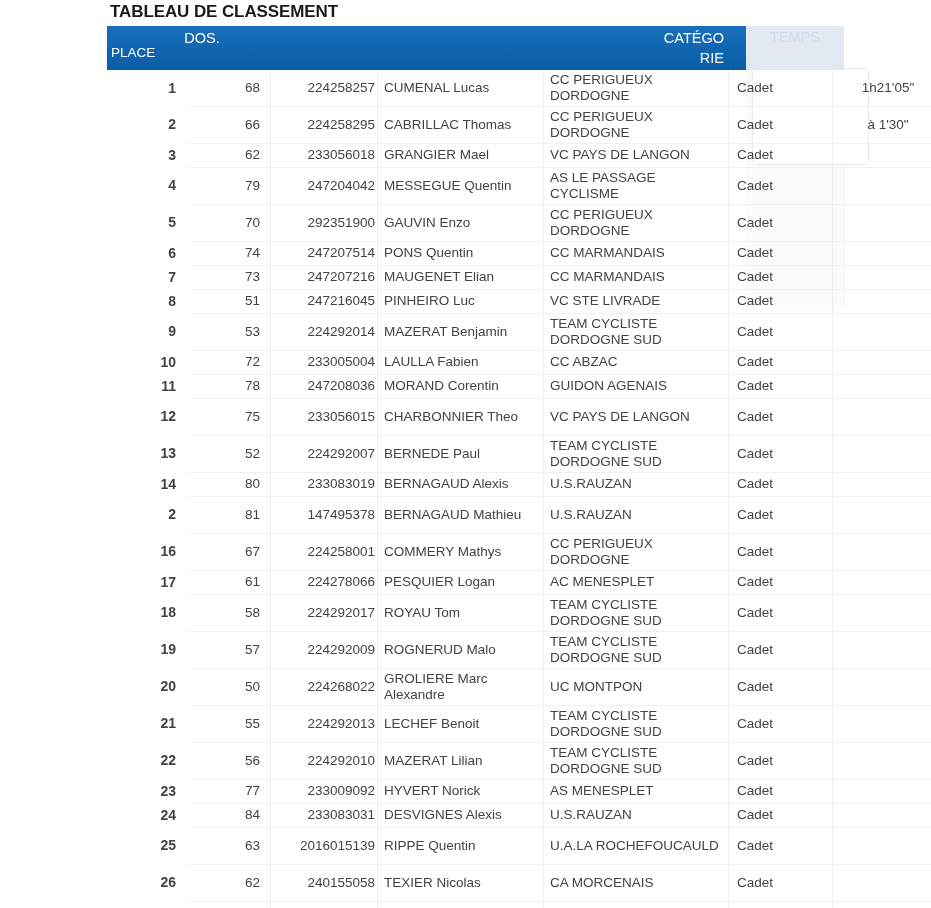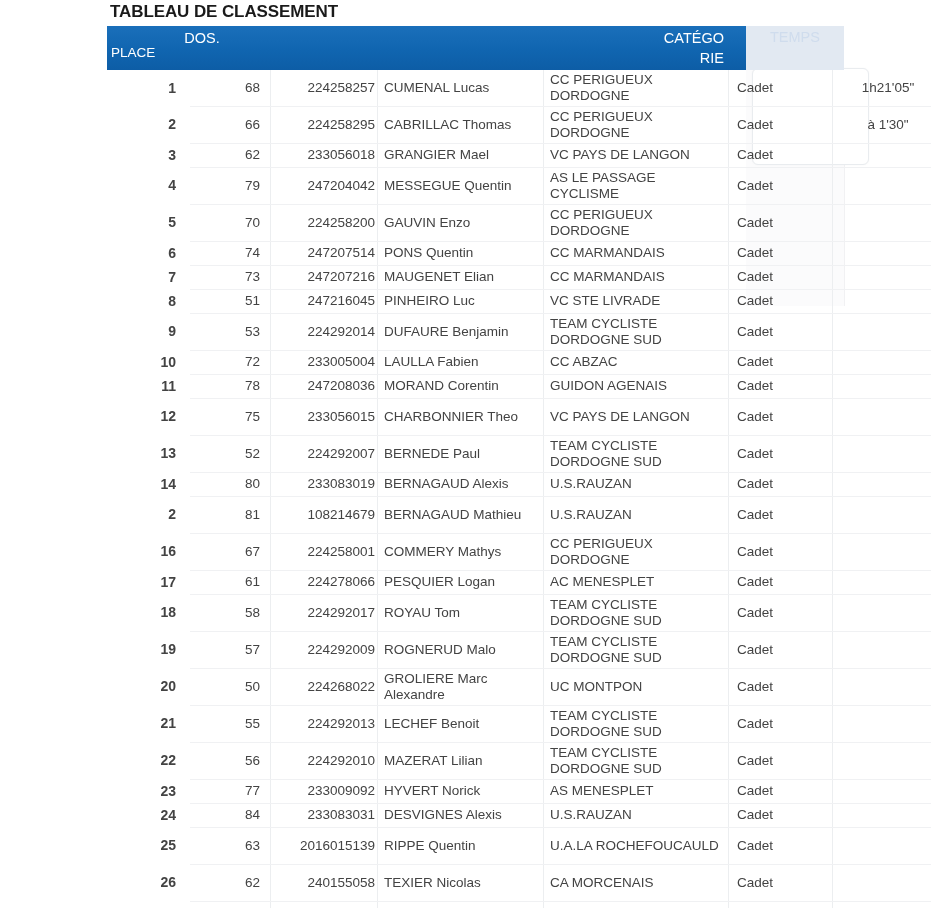--- a/index.html
+++ b/index.html
@@ -191,21 +191,21 @@
         <td class="c-lic nowrap-break">247204042</td>
         <td class="c-nom nowrap-break">MESSEGUE Quentin</td>
         <td class="c-com nowrap-break">AS LE PASSAGE
 CYCLISME</td>
         <td class="c-cat nowrap-break">Cadet</td>
         <td class="c-temps nowrap-break"></td>
       </tr>
       <tr class="row-tall">
         <td class="c-place nowrap-break">5</td>
         <td class="c-dos nowrap-break">70</td>
-        <td class="c-lic nowrap-break">224258200</td>
+        <td class="c-lic nowrap-break">292351900</td>
         <td class="c-nom nowrap-break">GAUVIN Enzo</td>
         <td class="c-com nowrap-break">CC PERIGUEUX
 DORDOGNE</td>
         <td class="c-cat nowrap-break">Cadet</td>
         <td class="c-temps nowrap-break"></td>
       </tr>
       <tr class="row-short">
         <td class="c-place nowrap-break">6</td>
         <td class="c-dos nowrap-break">74</td>
         <td class="c-lic nowrap-break">247207514</td>
@@ -229,21 +229,21 @@
         <td class="c-lic nowrap-break">247216045</td>
         <td class="c-nom nowrap-break">PINHEIRO Luc</td>
         <td class="c-com nowrap-break">VC STE LIVRADE</td>
         <td class="c-cat nowrap-break">Cadet</td>
         <td class="c-temps nowrap-break"></td>
       </tr>
       <tr class="row-tall">
         <td class="c-place nowrap-break">9</td>
         <td class="c-dos nowrap-break">53</td>
         <td class="c-lic nowrap-break">224292014</td>
-        <td class="c-nom nowrap-break">DUFAURE Benjamin</td>
+        <td class="c-nom nowrap-break">MAZERAT Benjamin</td>
         <td class="c-com nowrap-break">TEAM CYCLISTE
 DORDOGNE SUD</td>
         <td class="c-cat nowrap-break">Cadet</td>
         <td class="c-temps nowrap-break"></td>
       </tr>
       <tr class="row-short">
         <td class="c-place nowrap-break">10</td>
         <td class="c-dos nowrap-break">72</td>
         <td class="c-lic nowrap-break">233005004</td>
         <td class="c-nom nowrap-break">LAULLA Fabien</td>
@@ -284,21 +284,21 @@
         <td class="c-dos nowrap-break">80</td>
         <td class="c-lic nowrap-break">233083019</td>
         <td class="c-nom nowrap-break">BERNAGAUD Alexis</td>
         <td class="c-com nowrap-break">U.S.RAUZAN</td>
         <td class="c-cat nowrap-break">Cadet</td>
         <td class="c-temps nowrap-break"></td>
       </tr>
       <tr class="row-tall">
         <td class="c-place nowrap-break">2</td>
         <td class="c-dos nowrap-break">81</td>
-        <td class="c-lic nowrap-break">108214679</td>
+        <td class="c-lic nowrap-break">147495378</td>
         <td class="c-nom nowrap-break">BERNAGAUD Mathieu</td>
         <td class="c-com nowrap-break">U.S.RAUZAN</td>
         <td class="c-cat nowrap-break">Cadet</td>
         <td class="c-temps nowrap-break"></td>
       </tr>
       <tr class="row-tall">
         <td class="c-place nowrap-break">16</td>
         <td class="c-dos nowrap-break">67</td>
         <td class="c-lic nowrap-break">224258001</td>
         <td class="c-nom nowrap-break">COMMERY Mathys</td>

